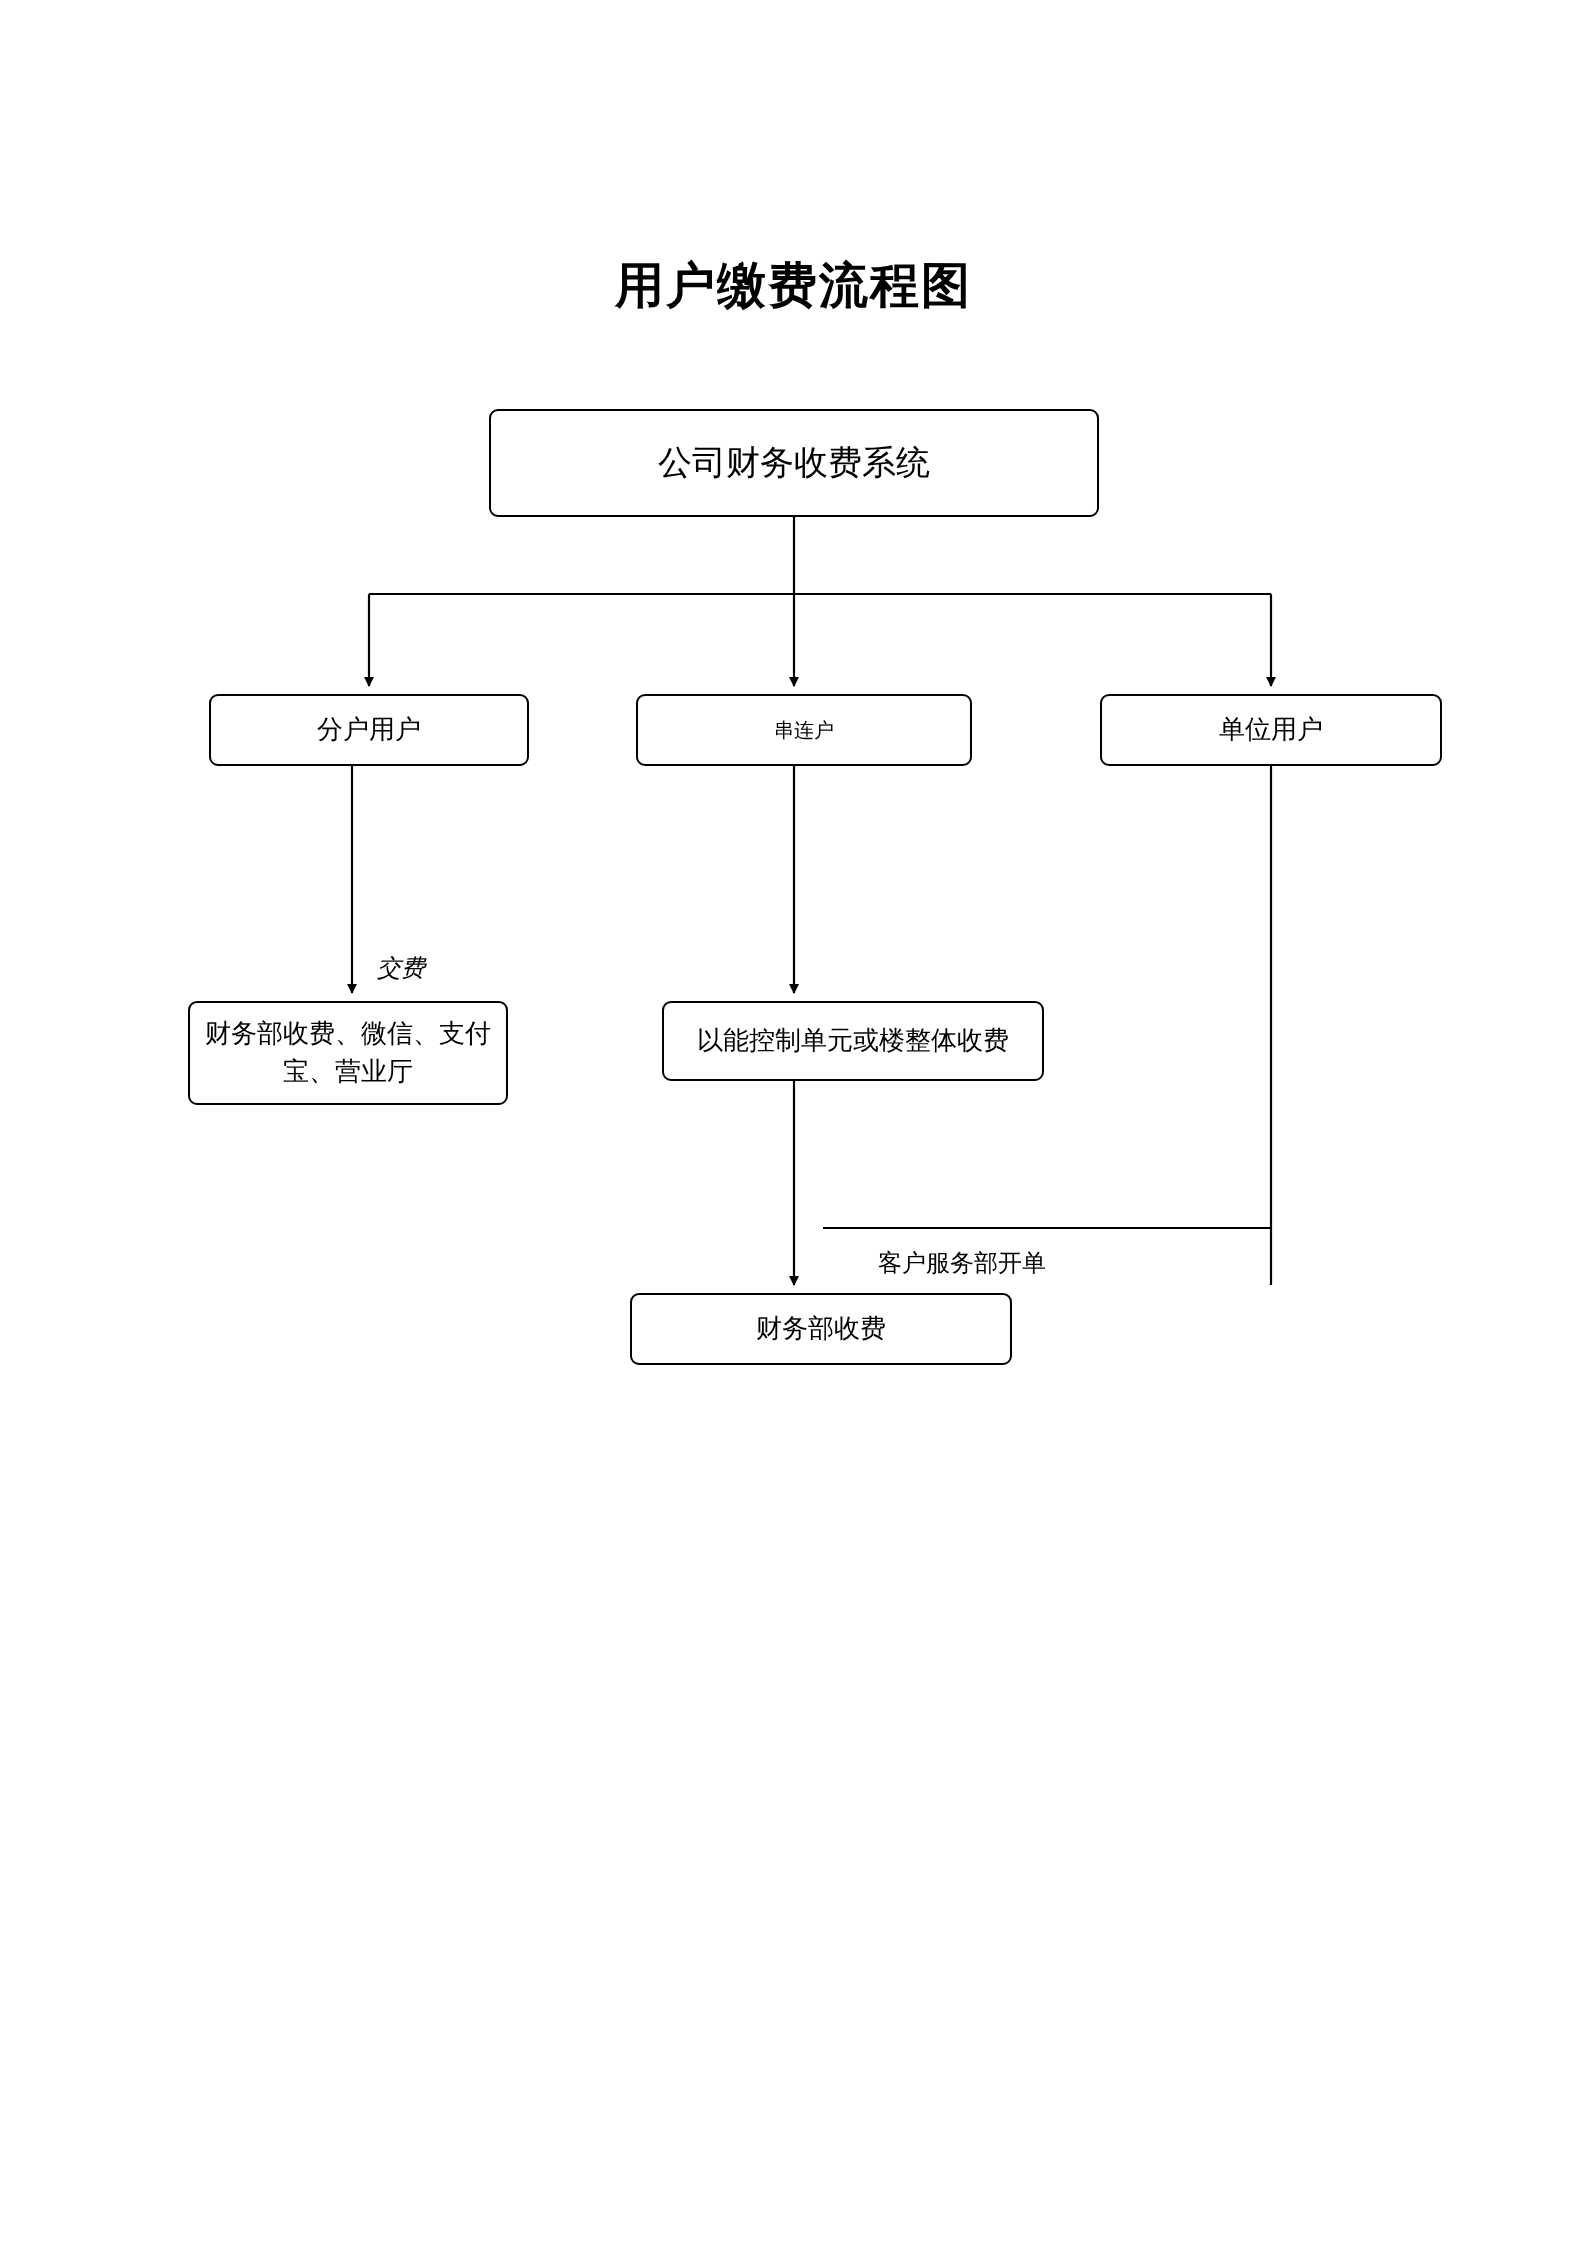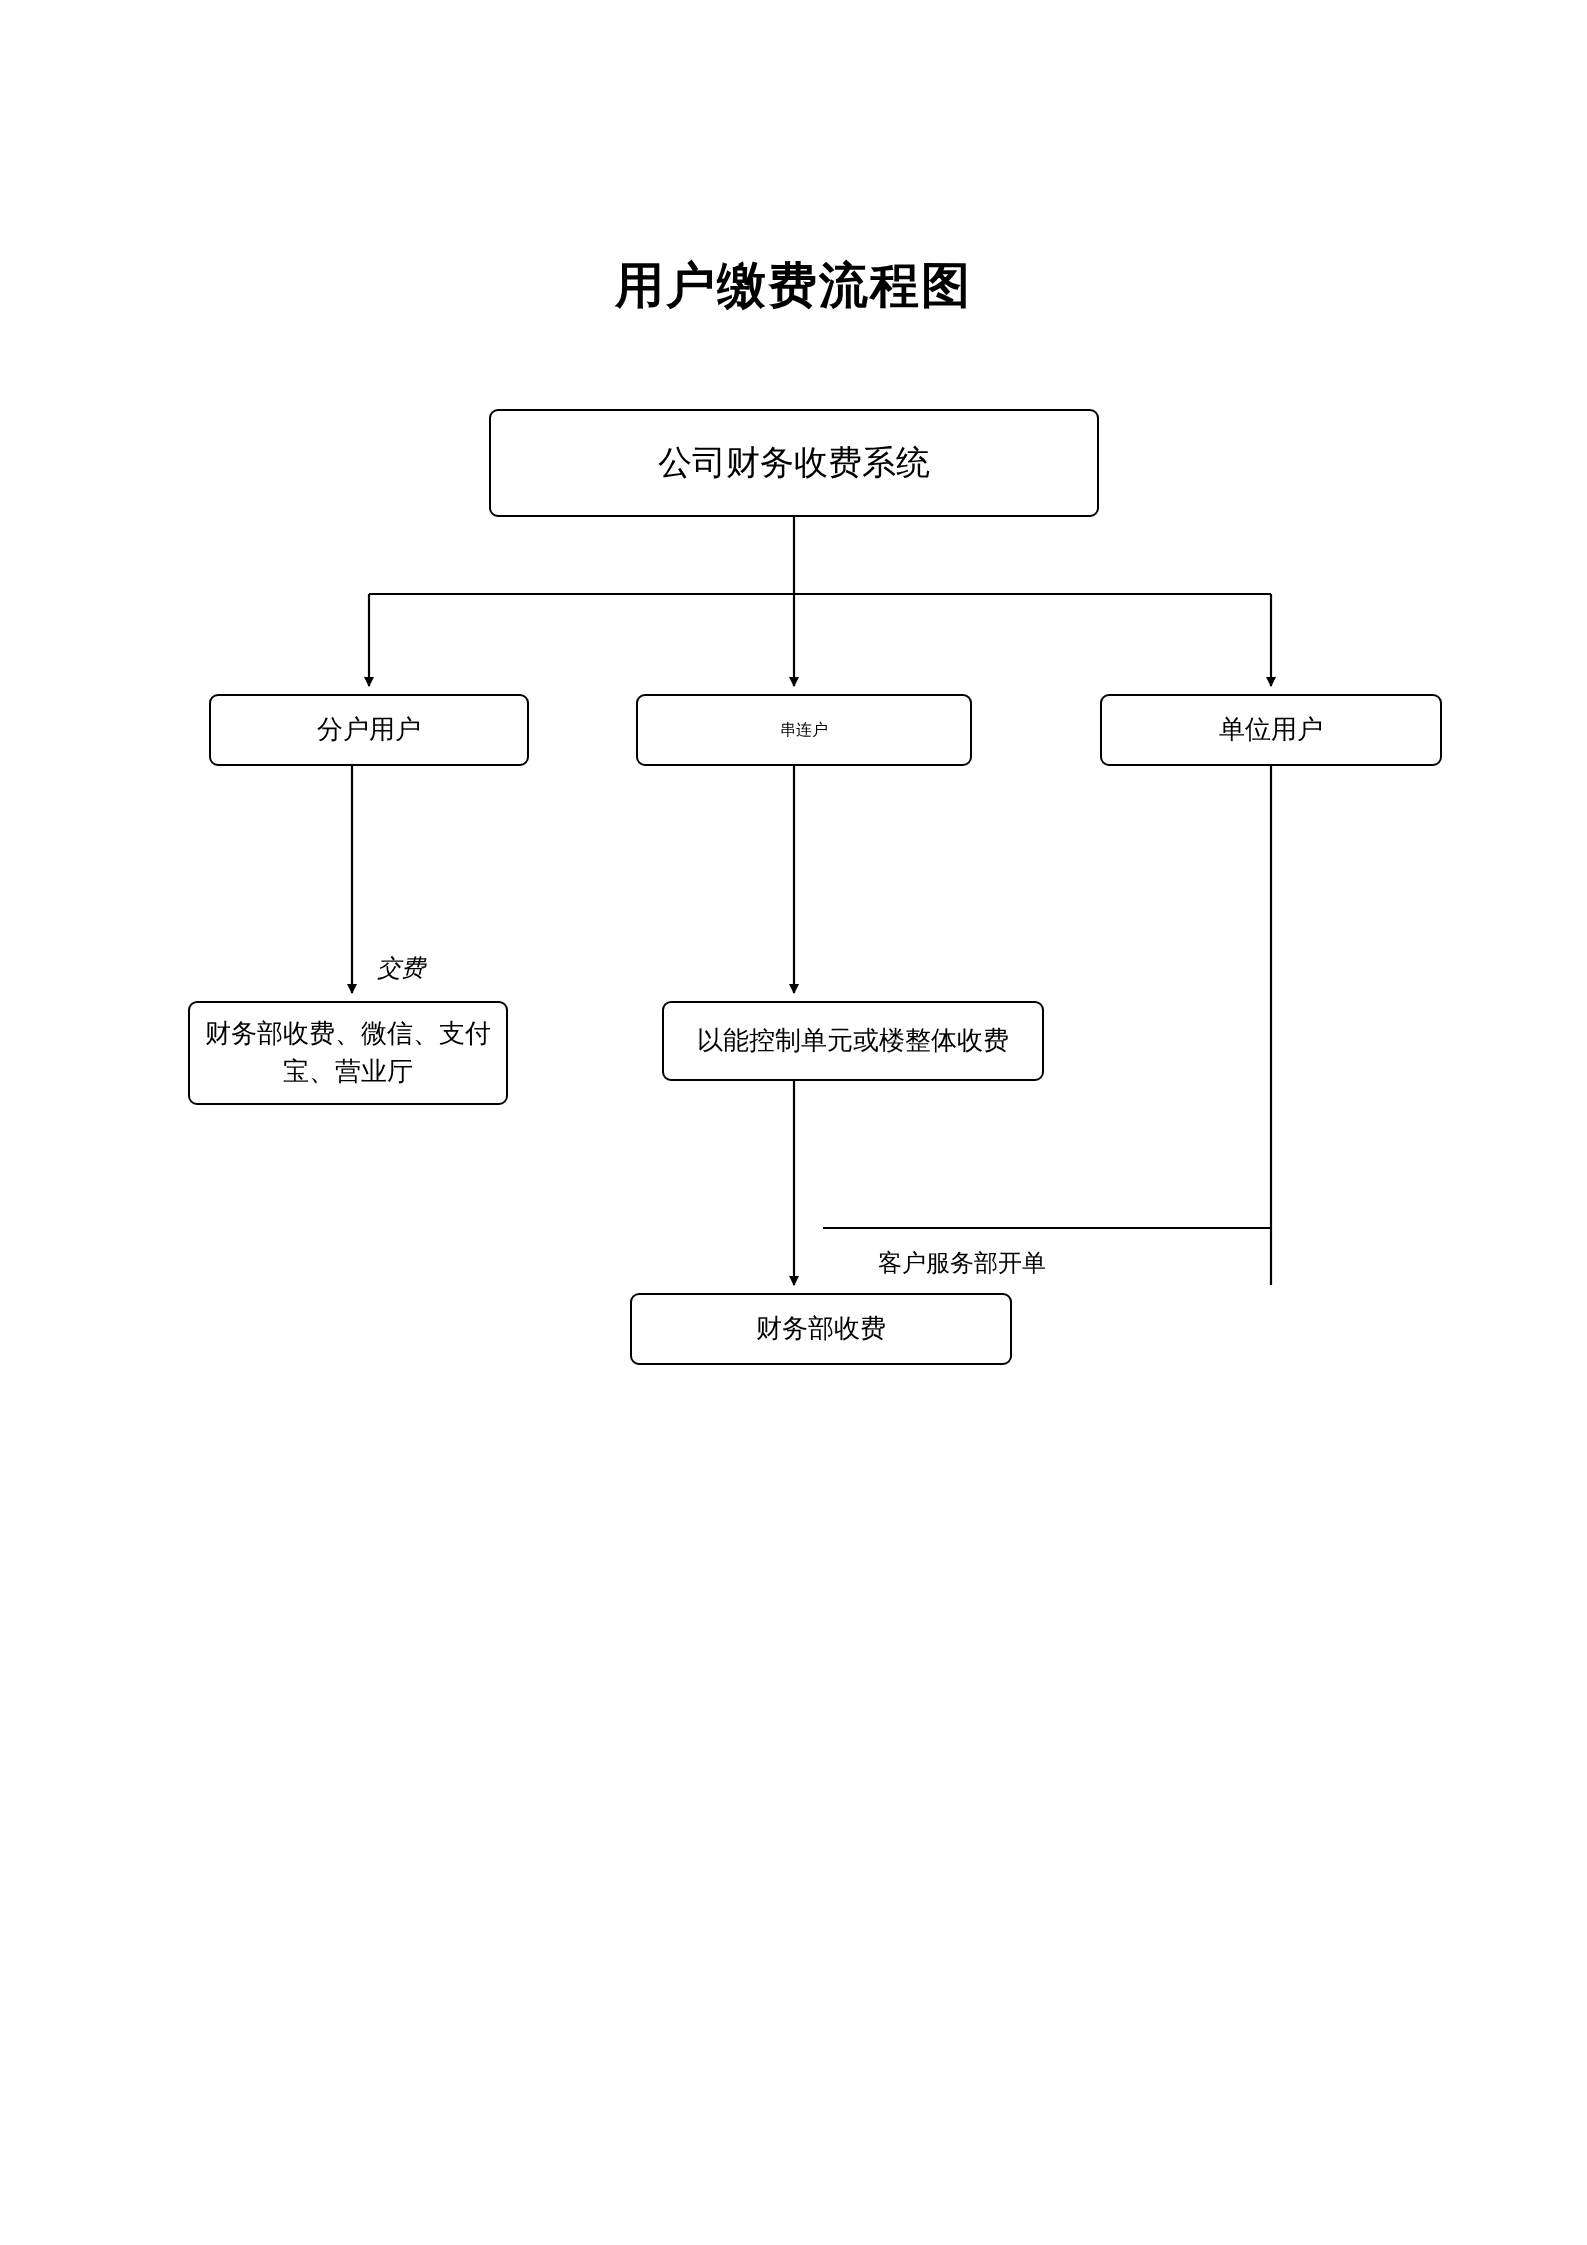--- a/index.html
+++ b/index.html
@@ -51,21 +51,21 @@
   #node-system {
     left: 489px; top: 409px; width: 610px; height: 108px;
     font-size: 34px;
   }
   #node-split {
     left: 209px; top: 694px; width: 320px; height: 72px;
     font-size: 26px;
   }
   #node-serial {
     left: 636px; top: 694px; width: 336px; height: 72px;
-    font-size: 16px;
+    font-size: 20px;
   }
   #node-unit {
     left: 1100px; top: 694px; width: 342px; height: 72px;
     font-size: 26px;
   }
   #node-channels {
     left: 188px; top: 1001px; width: 320px; height: 104px;
     font-size: 26px;
   }
   #node-unitbill {

